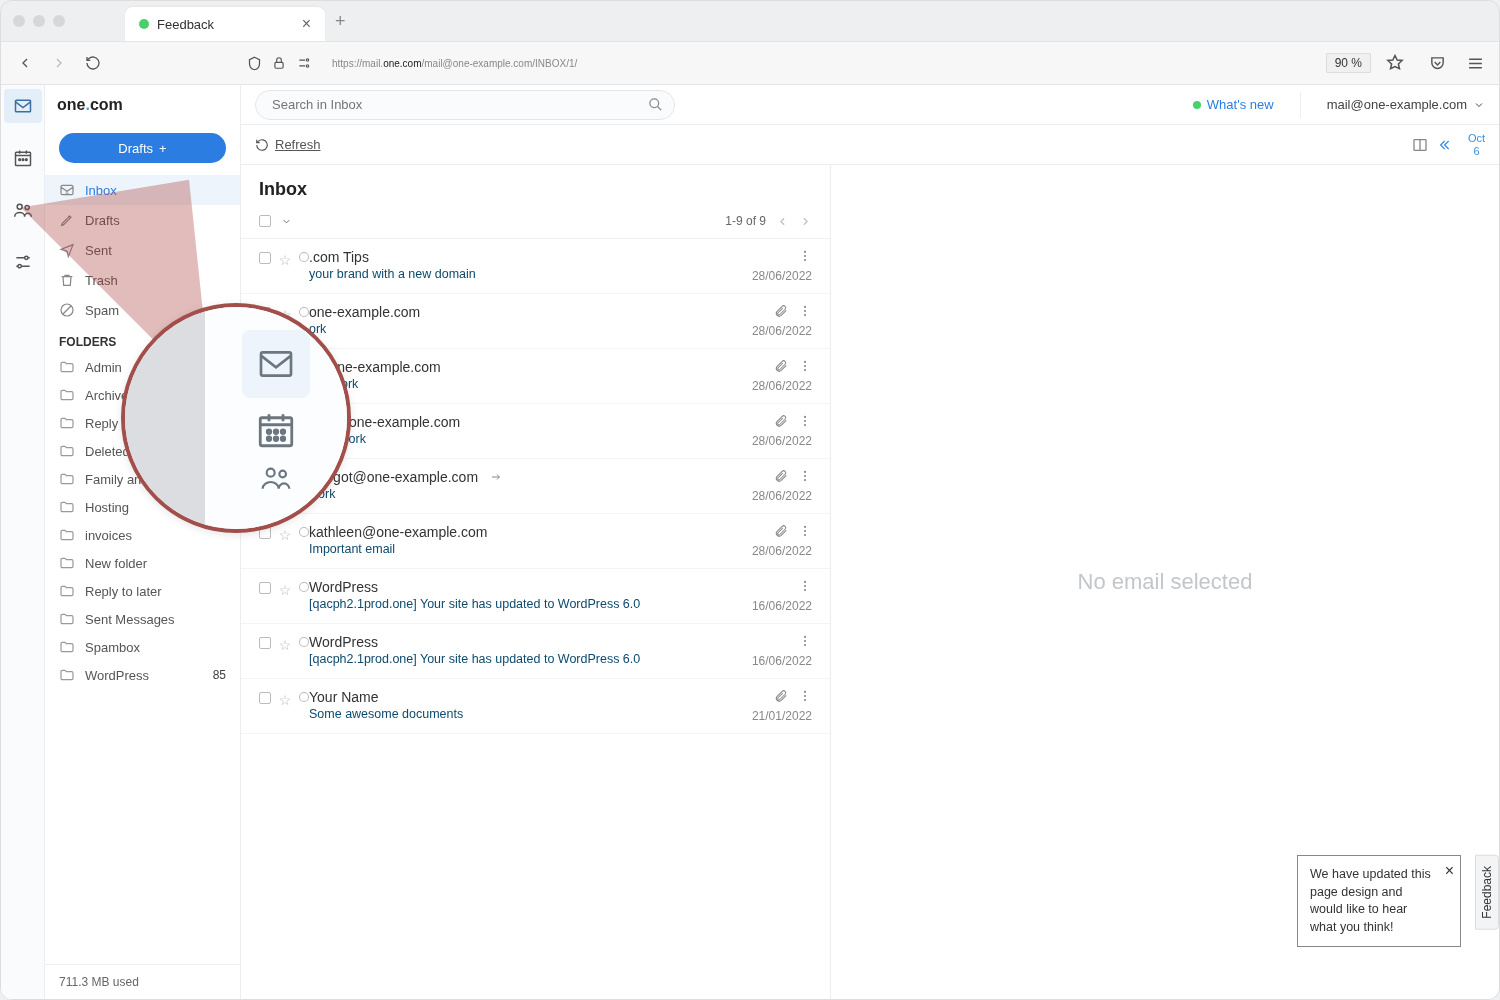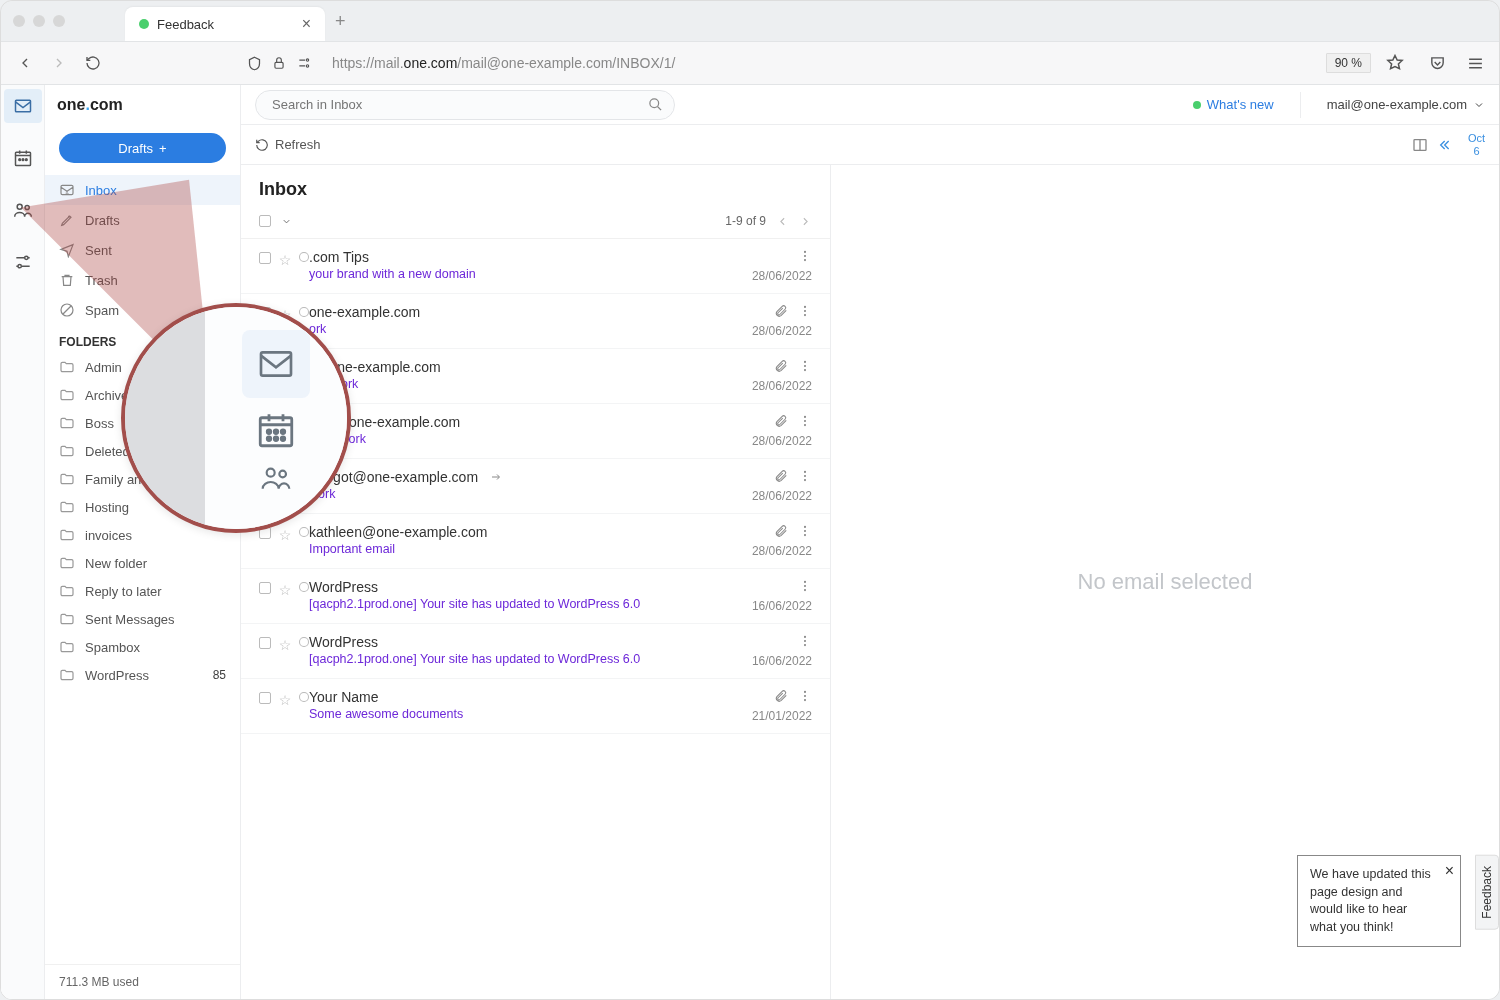--- a/index.html
+++ b/index.html
@@ -12,21 +12,21 @@
 .tab { background: #fff; border-radius: 8px 8px 0 0; padding: 6px 14px; display: flex; align-items: center; gap: 8px; min-width: 200px; height: 34px; align-self: flex-end; box-shadow: 0 -1px 2px rgba(0,0,0,0.04);}
 .tab .dot { width: 10px; height: 10px; border-radius: 50%; background: #4acf6d; }
 .tab .title { font-size: 13px; color: #333; flex: 1; }
 .tab .close { font-size: 16px; color: #666; cursor: pointer; }
 .newtab { margin-left: 10px; color: #888; font-size: 18px; cursor: pointer; }
 
 .url-bar { height: 44px; background: #f7f7f8; border-top: 1px solid #e2e4e6; border-bottom: 1px solid #e2e4e6; display: flex; align-items: center; padding: 0 14px; gap: 14px; }
 .nav-btn { width: 20px; height: 20px; display: flex; align-items: center; justify-content: center; color: #555; cursor: pointer; }
 .nav-btn.disabled { color: #bbb; }
 .url-icons { display: flex; gap: 10px; margin-left: 130px; color: #555; align-items: center; }
-.url-text { font-size: 14px; color: #888; margin-left: 6px; flex: 1;}
+.url-text { font-size: 10px; color: #888; margin-left: 6px; flex: 1;}
 .url-text .dark { color: #222; }
 .zoom-pill { background: #f0f0f0; border: 1px solid #ddd; border-radius: 1px; padding: 2px 8px; font-size: 12px; color: #333;}
 .right-icons { display: flex; gap: 18px; color: #555; align-items: center; margin-left: 8px; }
 
 
 .app { position: absolute; top: 84px; left: 0; right: 0; bottom: 0; background: #fff; display: flex; }
 
 
 .rail { width: 44px; background: #fafbfc; border-right: 1px solid #ecedef; display: flex; flex-direction: column; align-items: center; padding-top: 4px; gap: 18px; }
 .rail-item { width: 38px; height: 34px; display: flex; align-items: center; justify-content: center; color: #555; cursor: pointer; border-radius: 4px; }
@@ -52,21 +52,21 @@
 .searchbox { position: relative; width: 420px; }
 .searchbox input { width: 100%; height: 30px; border: 1px solid #e3e5e8; border-radius: 16px; padding: 0 36px 0 16px; font-size: 13px; background: #fafbfc; color: #555;}
 .searchbox .sico { position: absolute; right: 12px; top: 7px; color: #888; }
 .spacer { flex: 1; }
 .whatsnew { color: #2b7de1; font-size: 13px; display: flex; align-items: center; gap: 6px; cursor: pointer;}
 .whatsnew .gdot { width: 8px; height: 8px; background: #4acf6d; border-radius: 50%; }
 .divider-v { width: 1px; height: 26px; background: #ecedef; margin: 0 14px; }
 .acct { font-size: 13px; color: #444; display: flex; align-items: center; gap: 6px; cursor: pointer;}
 
 .toolbar { height: 40px; border-bottom: 1px solid #ecedef; display: flex; align-items: center; padding: 0 14px; font-size: 13px; color: #555;}
-.toolbar .refresh { display: flex; align-items: center; gap: 6px; cursor: pointer; }
+.toolbar .refresh { display: flex; align-items: center; gap: 6px; cursor: pointer; text-decoration: underline; }
 .toolbar .rspacer { flex: 1; }
 .toolbar .datepill { color: #3a8fe0; font-size: 11px; text-align: center; line-height: 1.1; cursor: pointer; margin-left: 16px;}
 .toolbar .tbicon { color: #888; cursor: pointer; margin-left: 8px;}
 .toolbar .tbicon.blue { color: #3a8fe0; }
 
 
 .content { flex: 1; display: flex; }
 .listcol { width: 590px; border-right: 1px solid #ecedef; display: flex; flex-direction: column; }
 .list-header { padding: 14px 18px 8px; }
 .list-header h2 { font-size: 18px; font-weight: 600; color: #222; }
@@ -75,21 +75,21 @@
 .list-sub .paginfo { font-size: 12px; color: #666; }
 .list-sub .pagbtn { color: #bbb; margin-left: 10px; cursor: pointer; }
 
 .msg { display: flex; padding: 10px 18px; border-bottom: 1px solid #f3f4f5; cursor: pointer; }
 .msg .controls { display: flex; gap: 8px; align-items: flex-start; margin-top: 3px; width: 50px; color: #bbb; font-size: 13px;}
 .msg .controls .cb { width: 12px; height: 12px; border: 1.5px solid #bbb; border-radius: 2px; }
 .msg .controls .star { font-size: 14px; }
 .msg .controls .circ { width: 10px; height: 10px; border: 1.5px solid #bbb; border-radius: 50%; }
 .msg .body { flex: 1; }
 .msg .sender { font-size: 14px; color: #333; display: flex; align-items: center; gap: 10px;}
-.msg .subject { font-size: 12.5px; color: #6d28d9; margin-top: 2px; }
+.msg .subject { font-size: 12.5px; color: #0c4a6e; margin-top: 2px; }
 .msg .meta { display: flex; flex-direction: column; align-items: flex-end; gap: 6px; width: 110px;}
 .msg .meta .icons { display: flex; gap: 10px; color: #888; font-size: 14px;}
 .msg .meta .date { font-size: 12px; color: #888; }
 
 .preview { flex: 1; display: flex; align-items: center; justify-content: center; color: #c3c6ca; font-size: 22px; }
 
 
 .feedback-tab { position: absolute; right: 0; top: 770px; background: #f3f4f5; border: 1px solid #ddd; writing-mode: vertical-rl; transform: rotate(180deg); padding: 10px 4px; font-size: 12px; color: #333; cursor: pointer; border-radius: 4px 0 0 4px;}
 .toast { position: absolute; right: 38px; top: 770px; width: 164px; background: #fff; border: 1px solid #888; padding: 10px 28px 10px 12px; font-size: 12.5px; color: #333; line-height: 1.4; }
 .toast .closebtn { position: absolute; right: 6px; top: 4px; cursor: pointer; font-size: 16px; color: #333;}
@@ -281,21 +281,21 @@
             </svg>
           </span>
           <span>Archive</span>
         </div>
         <div class="folder-row">
           <span class="ico">
             <svg width="16" height="16" viewBox="0 0 24 24" fill="none" stroke="#999" stroke-width="1.8">
               <path d="M3 7a2 2 0 0 1 2-2h4l2 2h8a2 2 0 0 1 2 2v8a2 2 0 0 1-2 2H5a2 2 0 0 1-2-2V7z"></path>
             </svg>
           </span>
-          <span>Boss</span>
+          <span>Reply</span>
         </div>
         <div class="folder-row">
           <span class="ico">
             <svg width="16" height="16" viewBox="0 0 24 24" fill="none" stroke="#999" stroke-width="1.8">
               <path d="M3 7a2 2 0 0 1 2-2h4l2 2h8a2 2 0 0 1 2 2v8a2 2 0 0 1-2 2H5a2 2 0 0 1-2-2V7z"></path>
             </svg>
           </span>
           <span>Deleted Messages</span>
           <span class="count">1</span>
         </div>

